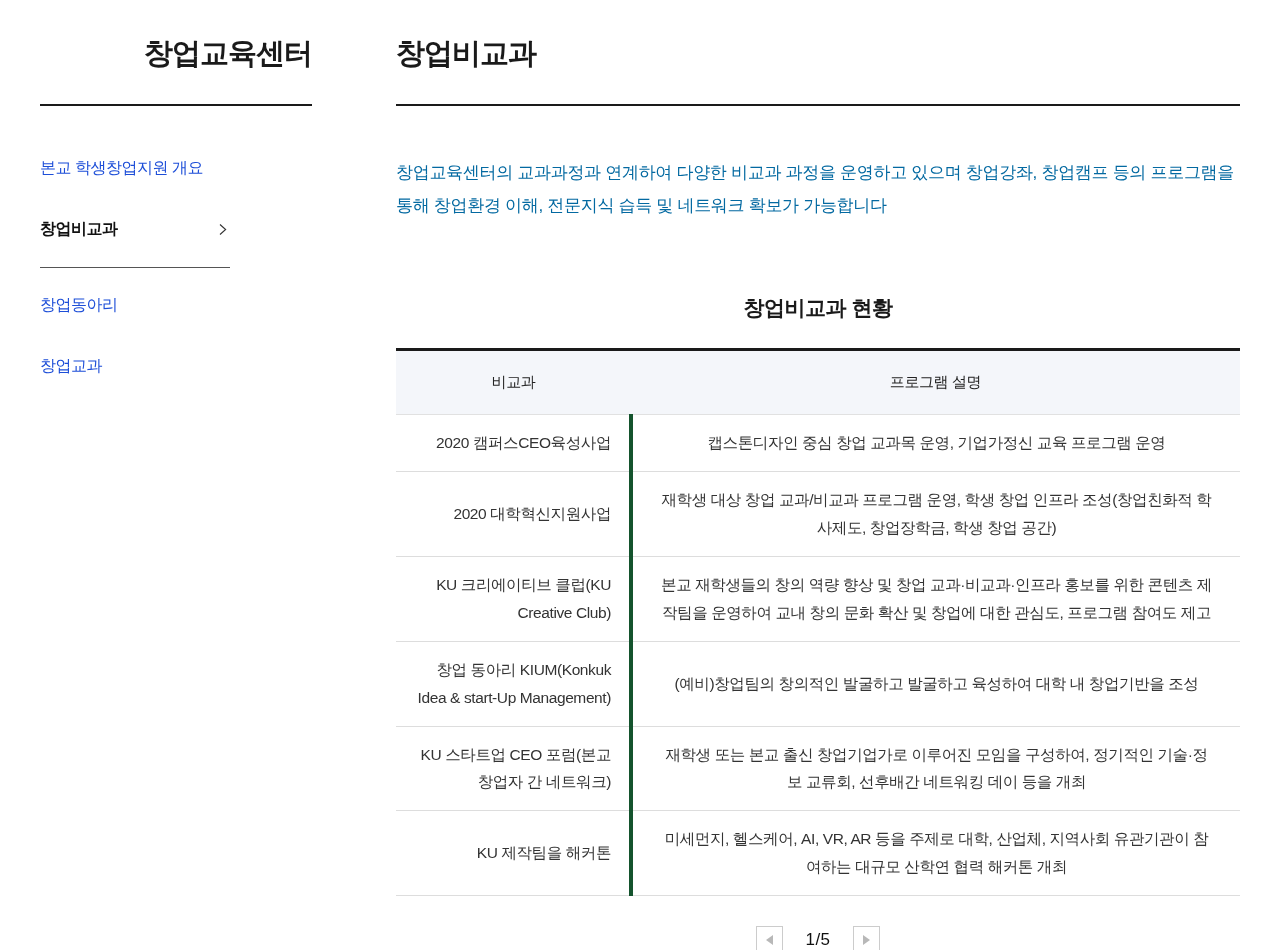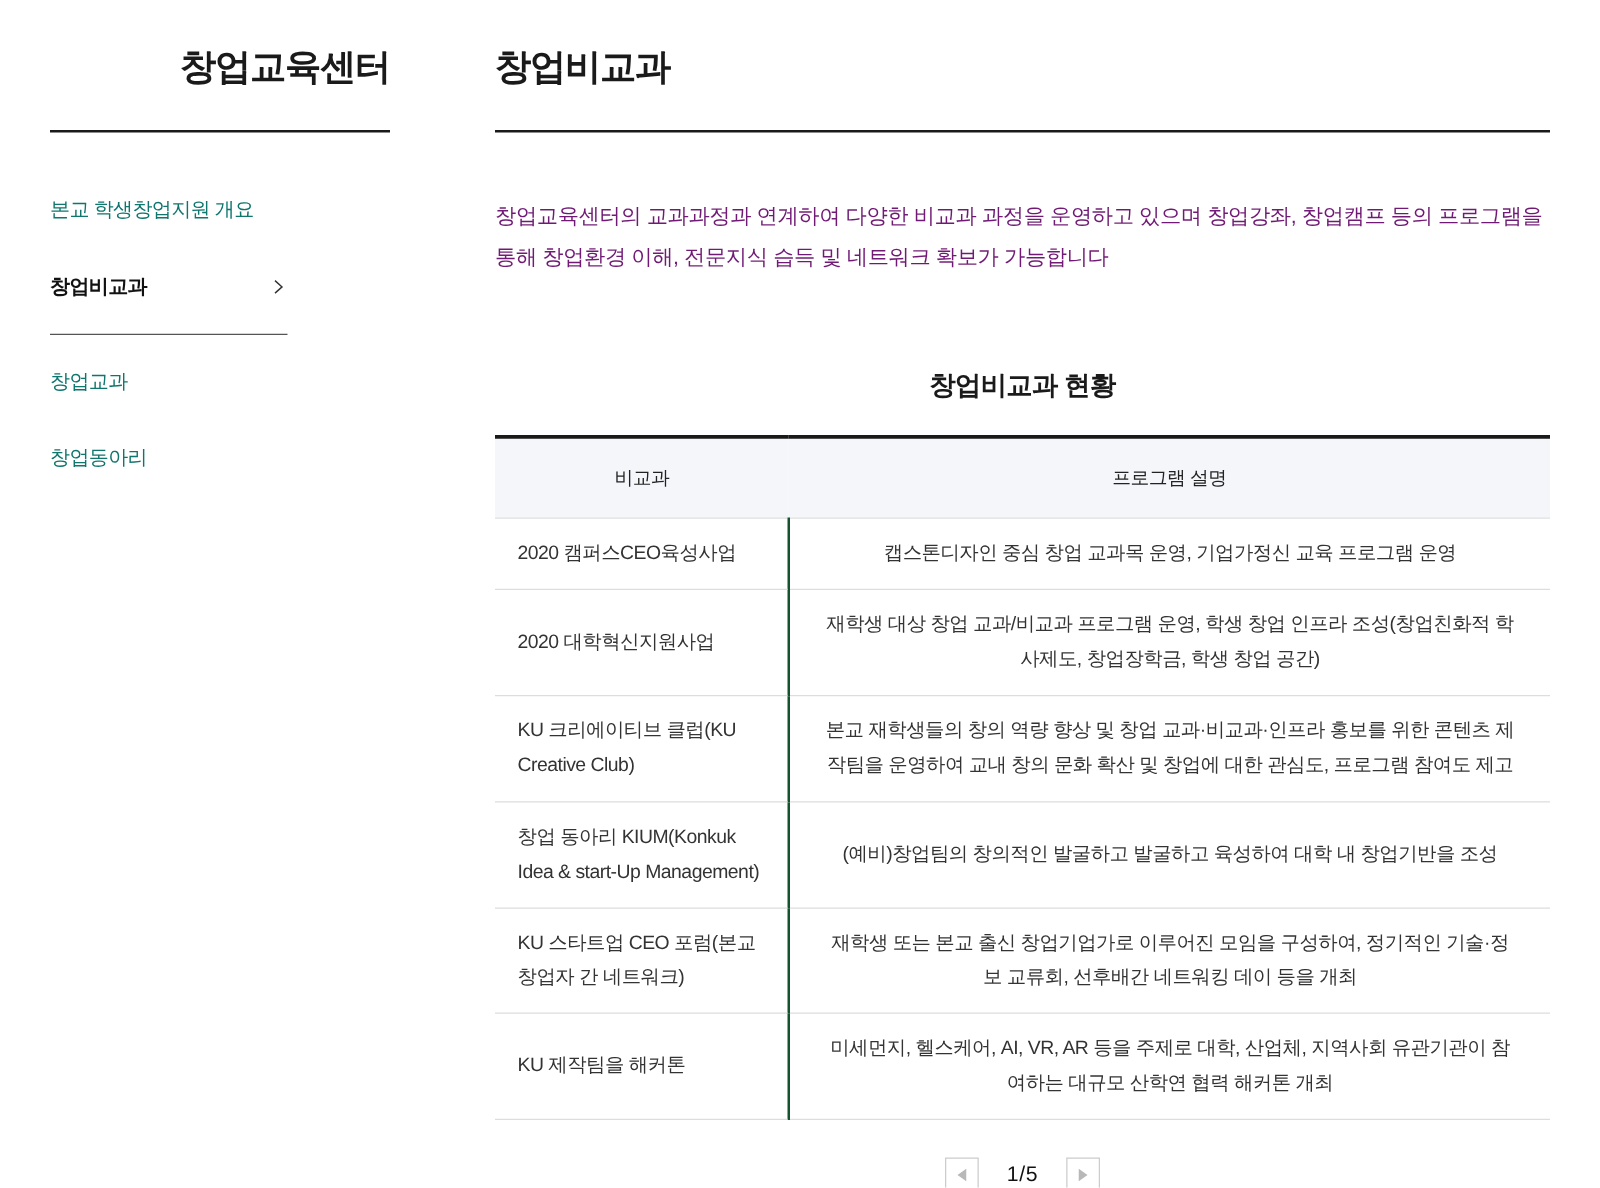--- a/index.html
+++ b/index.html
@@ -30,21 +30,21 @@
     font-size: 29px;
     font-weight: 700;
     letter-spacing: -1px;
     color: #1a1a1a;
     padding-top: 8px;
     text-align: right;
   }
   .side-menu { margin-top: 32px; list-style: none; }
   .side-menu-item {
     font-size: 16px;
-    color: #0f766e;
+    color: #1d4ed8;
     padding: 20px 0;
     letter-spacing: -0.5px;
     cursor: pointer;
   }
   .side-menu-item.active {
     width: 190px;
     font-weight: 700;
     color: #111;
     display: flex;
     align-items: center;
@@ -66,21 +66,21 @@
     font-weight: 700;
     letter-spacing: -1px;
     color: #1a1a1a;
     padding-top: 8px;
   }
   .intro {
     margin-top: 50px;
     font-size: 17px;
     line-height: 1.95;
     letter-spacing: -0.3px;
-    color: #701a75;
+    color: #0369a1;
   }
   .table-title {
     margin-top: 72px;
     margin-bottom: 26px;
     text-align: center;
     font-size: 21px;
     font-weight: 700;
     letter-spacing: -0.5px;
     color: #1a1a1a;
   }
@@ -104,22 +104,22 @@
     line-height: 1.8;
     letter-spacing: -0.4px;
     color: #333;
     padding: 14px 26px;
     border-bottom: 1px solid #ddd;
     vertical-align: middle;
     text-align: center;
   }
   .program-table td.col-program {
     width: 235px;
-    text-align: left;
-    border-right: 2px solid #14532d;
+    text-align: right;
+    border-right: 4px solid #14532d;
     padding: 14px 18px;
   }
   
   .pagination {
     margin-top: 30px;
     display: flex;
     align-items: center;
     justify-content: center;
     gap: 22px;
   }
@@ -162,24 +162,24 @@
       </li>
       <li class="side-menu-item active">
         <span>창업비교과</span>
         <span class="chev">
           <svg width="15" height="15" viewBox="0 0 24 24">
               <polyline points="8 4 17 12 8 20" fill="none" stroke="#333" stroke-width="1.8"></polyline>
             </svg>
         </span>
       </li>
       <li class="side-menu-item">
+        <span>창업동아리</span>
+      </li>
+      <li class="side-menu-item">
         <span>창업교과</span>
-      </li>
-      <li class="side-menu-item">
-        <span>창업동아리</span>
       </li>
     </ul>
   </aside>
 
   <main class="main">
     <div class="main-header">
       <h2>창업비교과</h2>
     </div>
 
     <p class="intro">창업교육센터의 교과과정과 연계하여 다양한 비교과 과정을 운영하고 있으며 창업강좌, 창업캠프 등의 프로그램을 통해 창업환경 이해, 전문지식 습득 및 네트워크 확보가 가능합니다</p>

